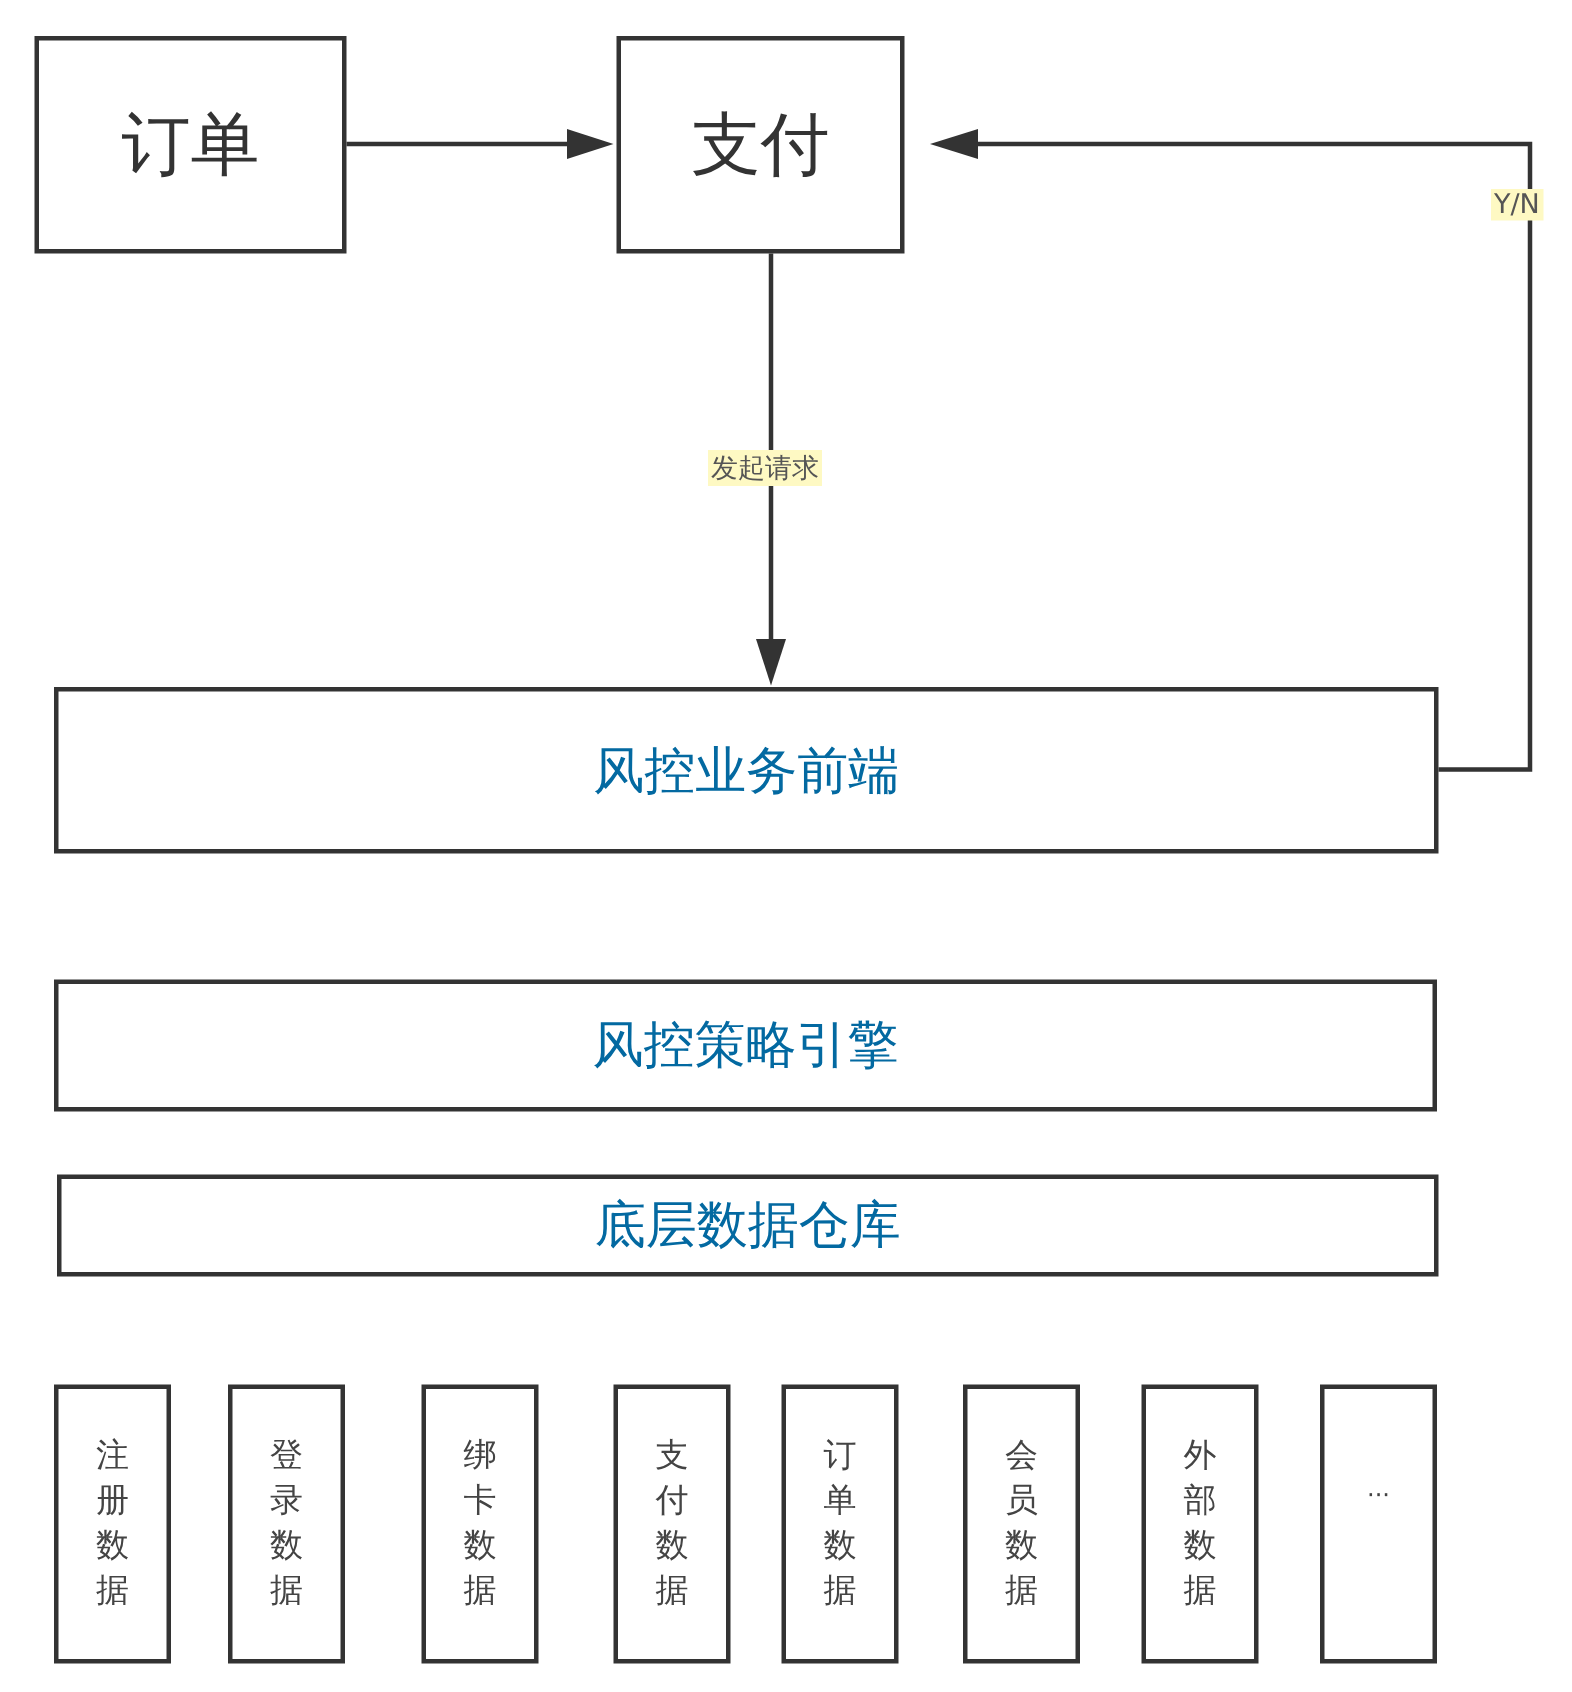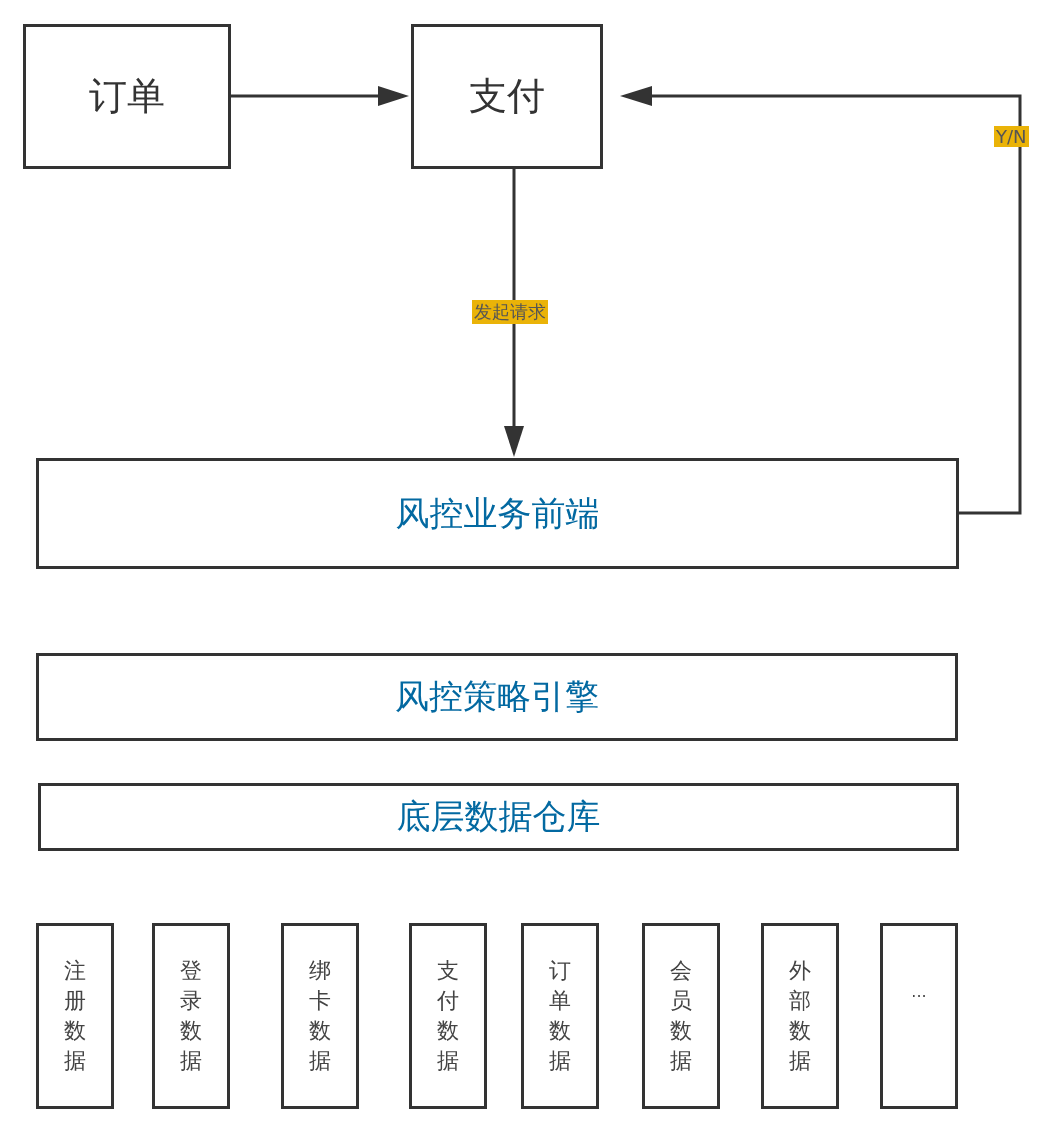--- a/index.html
+++ b/index.html
@@ -1,24 +1,24 @@
 <!DOCTYPE html>
 <html><head>
 <meta charset="utf-8">
 <style>
   html, body { margin: 0; padding: 0; background: #ffffff; }
   body { width: 1048px; height: 1128px; position: relative; overflow: hidden;
          font-family: "DejaVu Sans", "Liberation Sans", sans-serif; color: #333333; }
   .box { position: absolute; box-sizing: border-box; border: 3px solid #333333; background: #ffffff;
          display: flex; align-items: center; justify-content: center; }
-  .big-label { font-size: 38px; color: #333333; }
+  .big-label { font-size: 46px; color: #333333; }
   .layer-label { font-size: 34px; color: #0369a1; }
   .vbox { flex-direction: column; }
   .vbox span.ch { display: block; font-size: 22px; line-height: 30px; color: #444444; }
-  .edge-label { position: absolute; background: #eab308; font-size: 18px; color: #555555; padding: 0 2px; }
+  .edge-label { position: absolute; background: #fef9c3; font-size: 18px; color: #555555; padding: 0 2px; }
   svg.connectors { position: absolute; left: 0; top: 0; }
 </style>
 </head>
 <body>
 
 <svg class="connectors" width="1048" height="1128">
   <defs>
     <marker id="arrowhead" markerWidth="10" markerHeight="10" refX="9" refY="5" orient="auto" markerUnits="userSpaceOnUse">
       <path d="M0,0 L10,5 L0,10 z" fill="#333333"></path>
     </marker>

